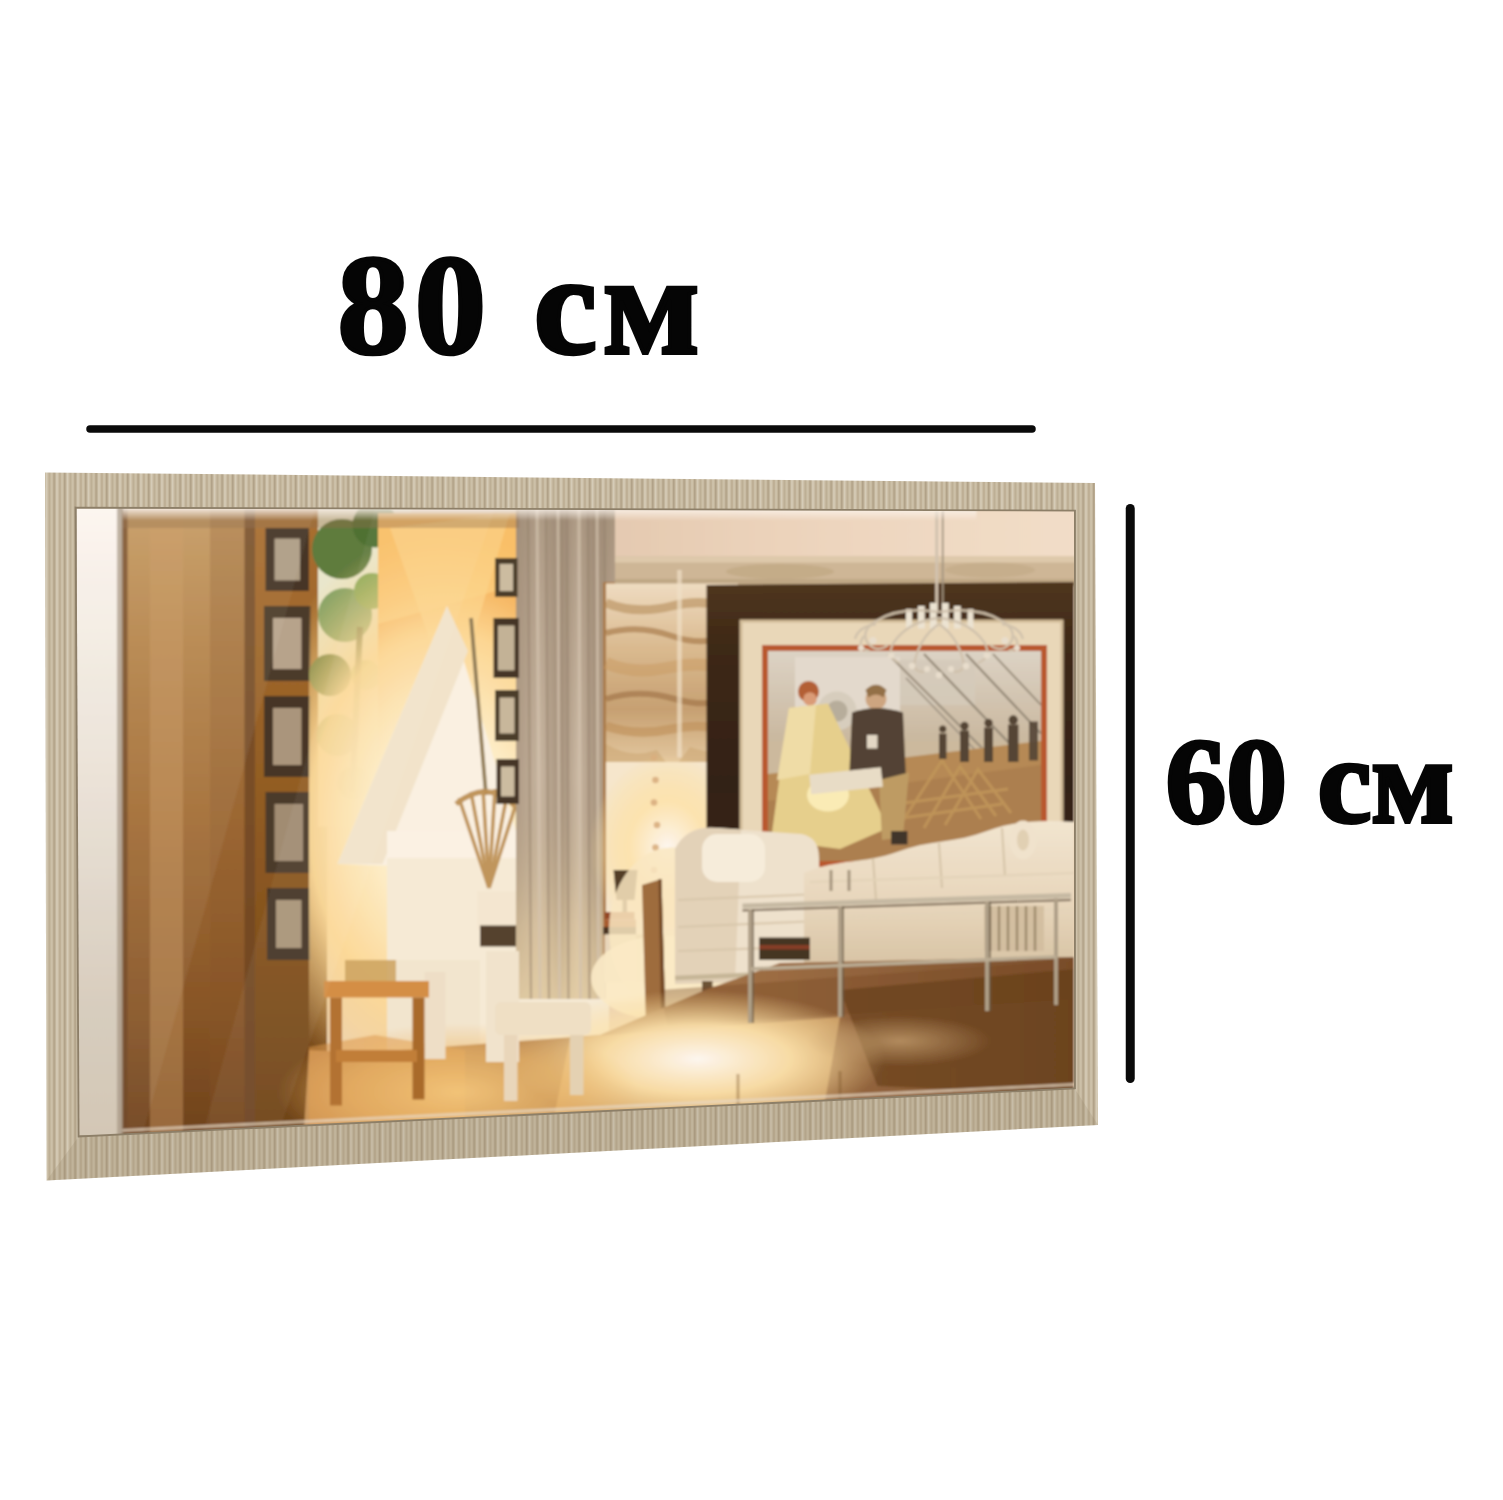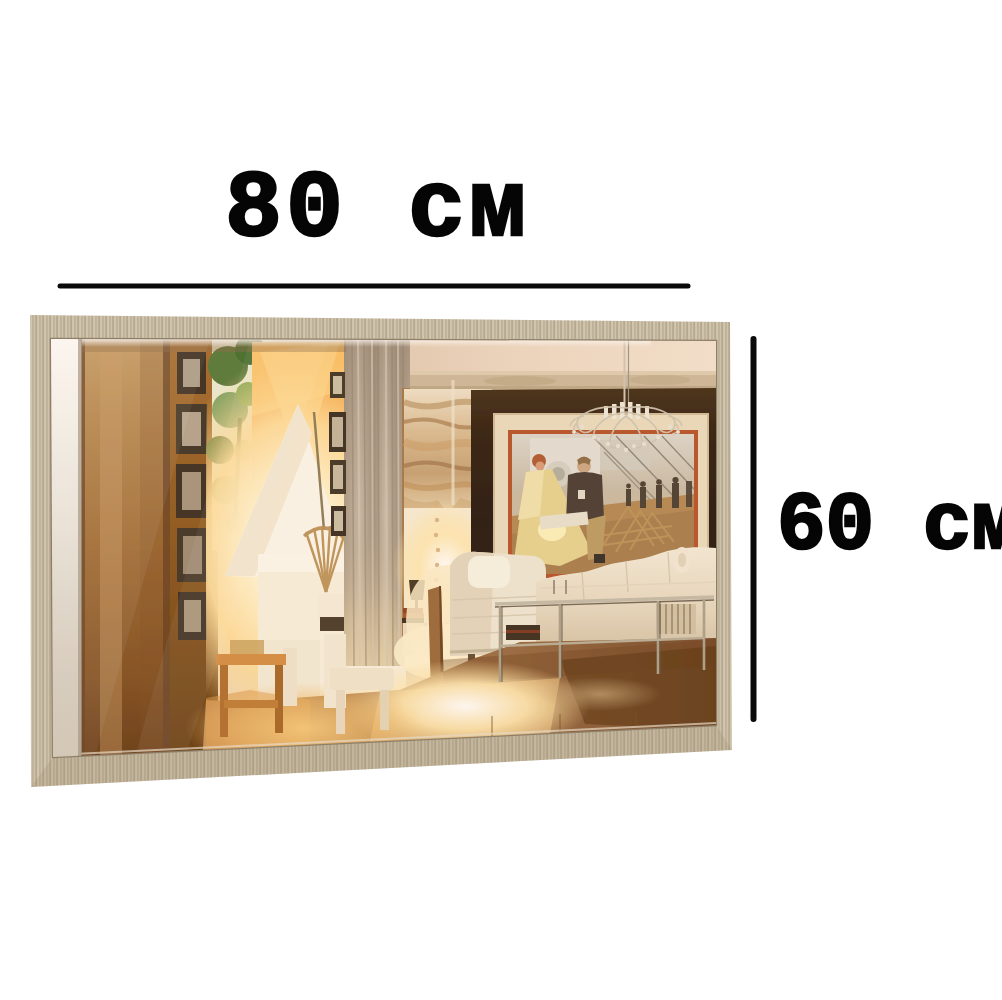--- a/index.html
+++ b/index.html
@@ -1,17 +1,17 @@
 <!DOCTYPE html>
 <html><head>
 <meta charset="utf-8">
 <style>
   html,body{margin:0;padding:0;background:#ffffff;}
   .page{position:relative;width:1002px;height:1000px;background:#ffffff;overflow:hidden;
-        font-family:Liberation Mono, monospace;}
+        font-family:Liberation Serif, serif;}
   svg{position:absolute;left:0;top:0;}
 </style>
 </head>
 <body>
 <div class="page">
 <svg width="1002" height="1000" viewBox="0 0 1002 1000" xmlns="http://www.w3.org/2000/svg">
 <defs>
   <pattern id="wood" width="7" height="12" patternUnits="userSpaceOnUse">
     <rect width="7" height="12" fill="#c8bba2"></rect>
     <rect x="0.5" width="1.2" height="12" fill="#b0a187"></rect>

